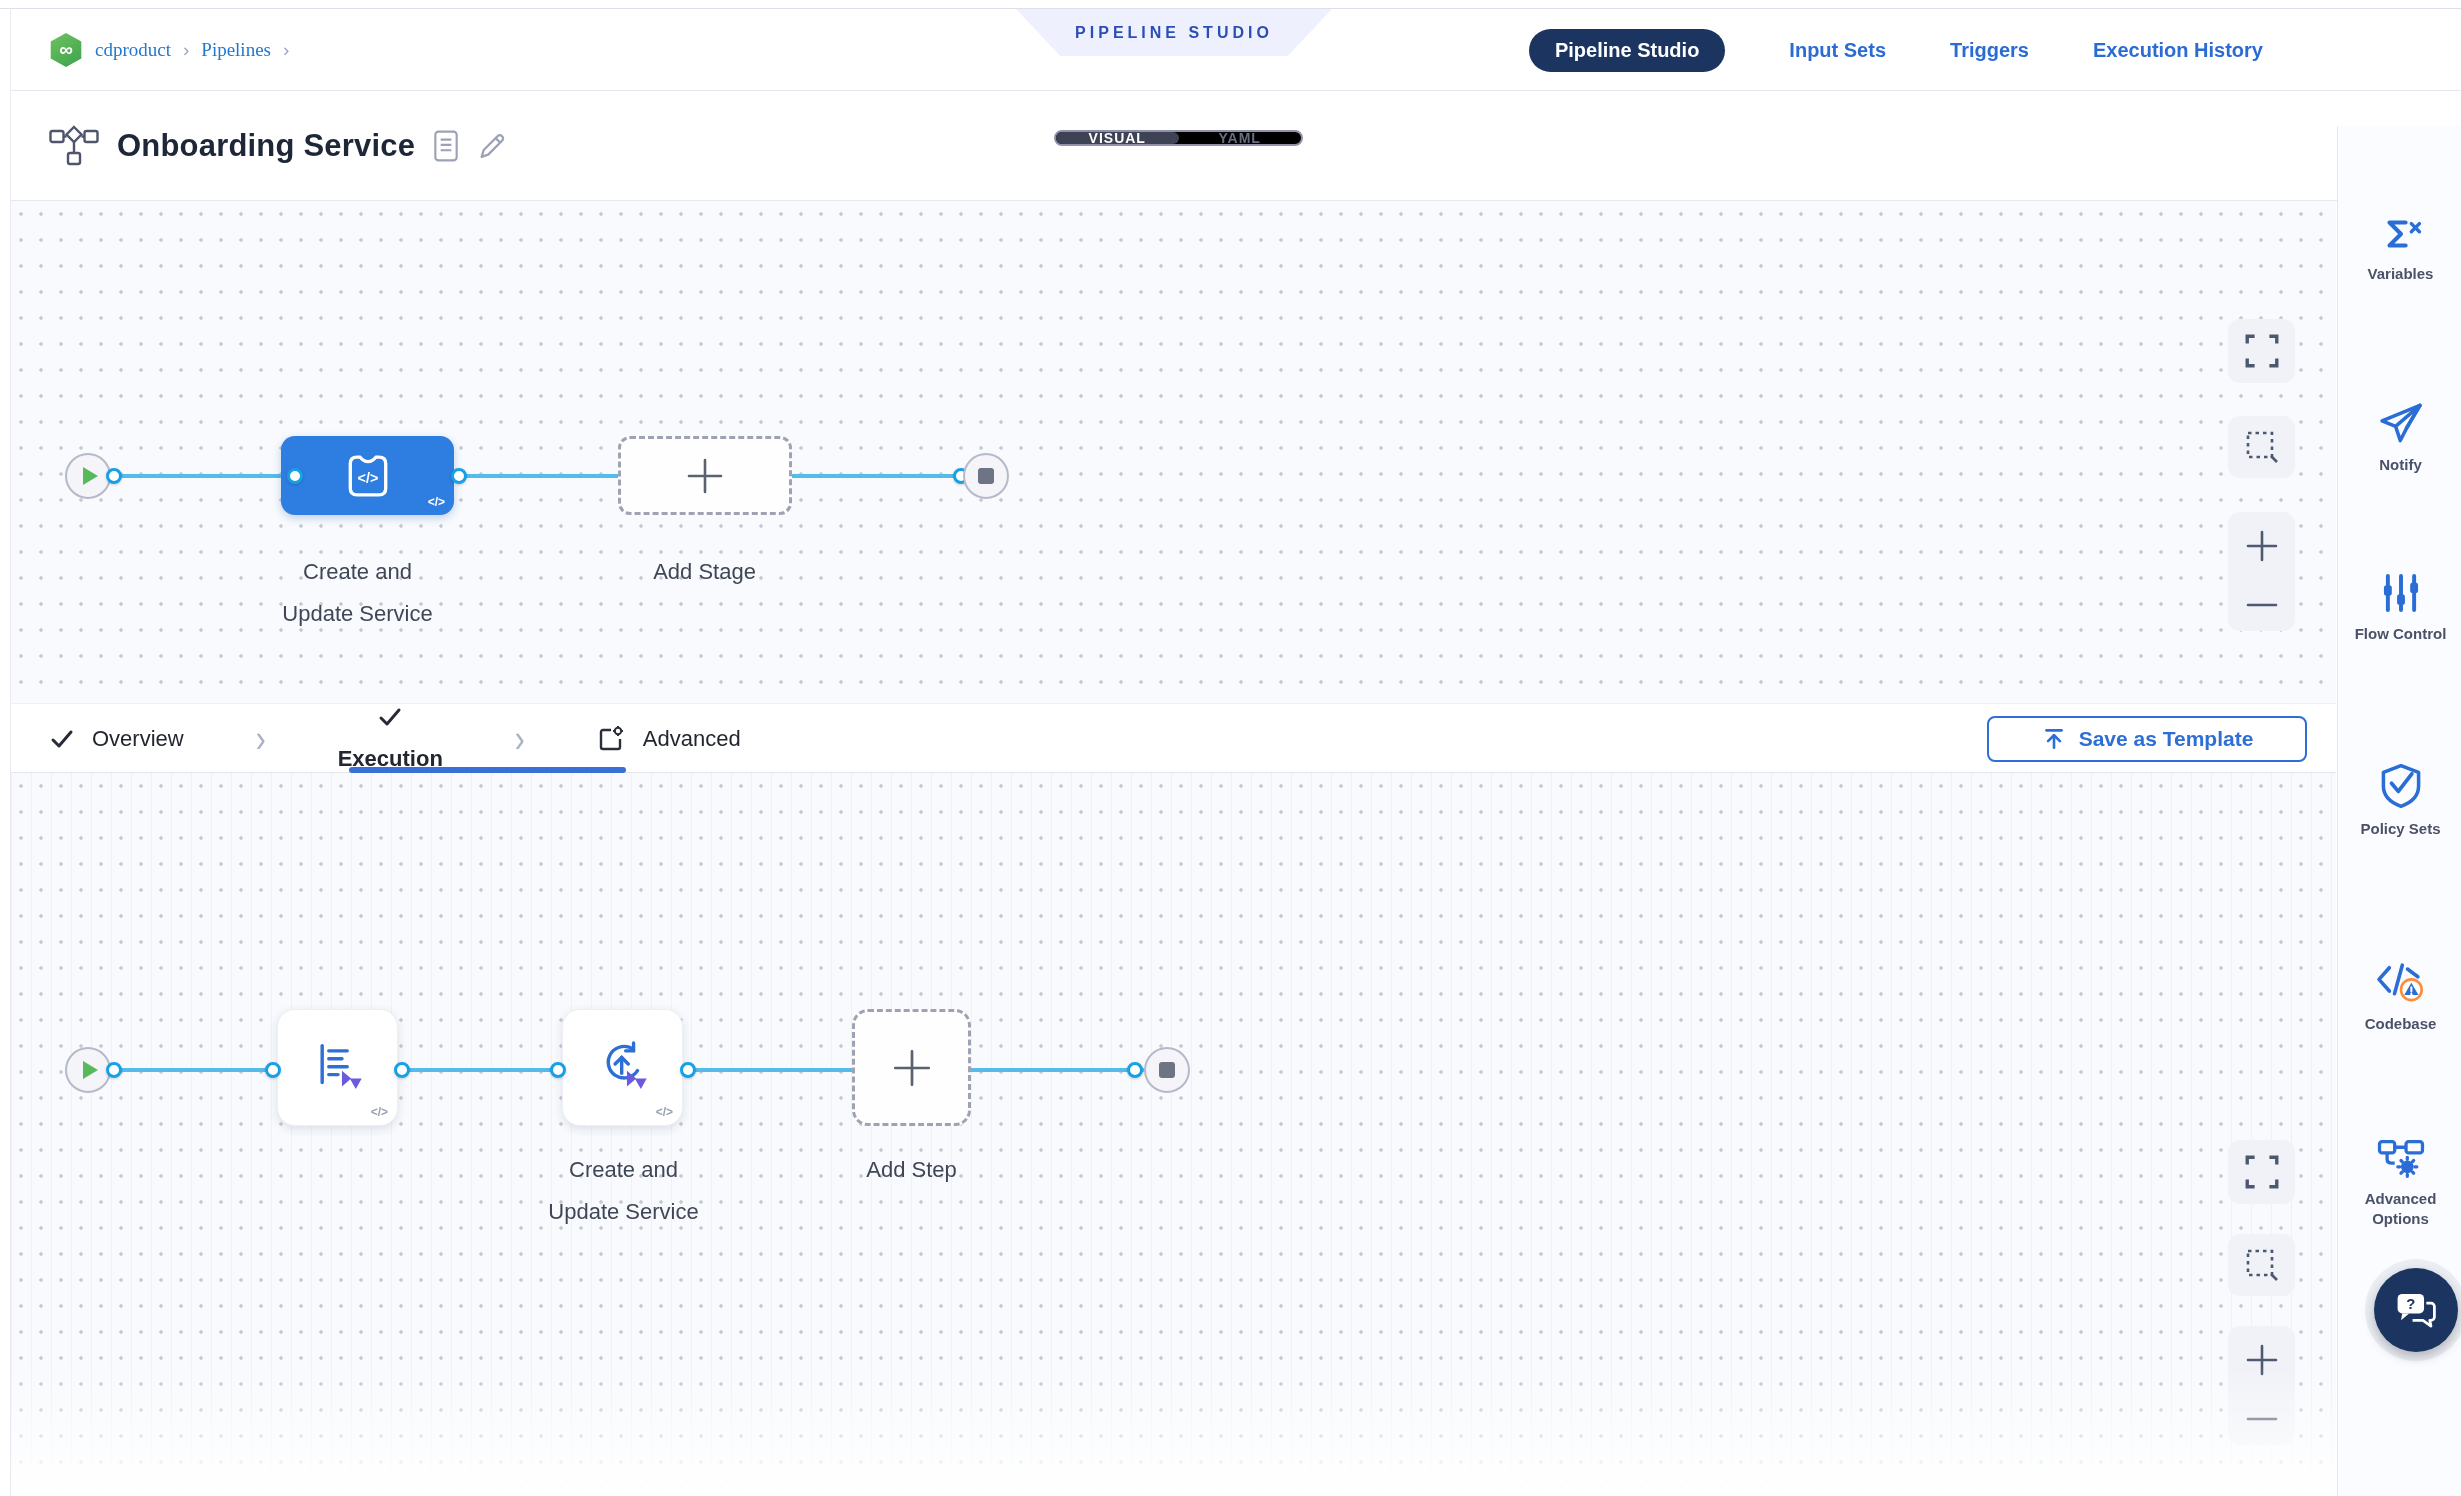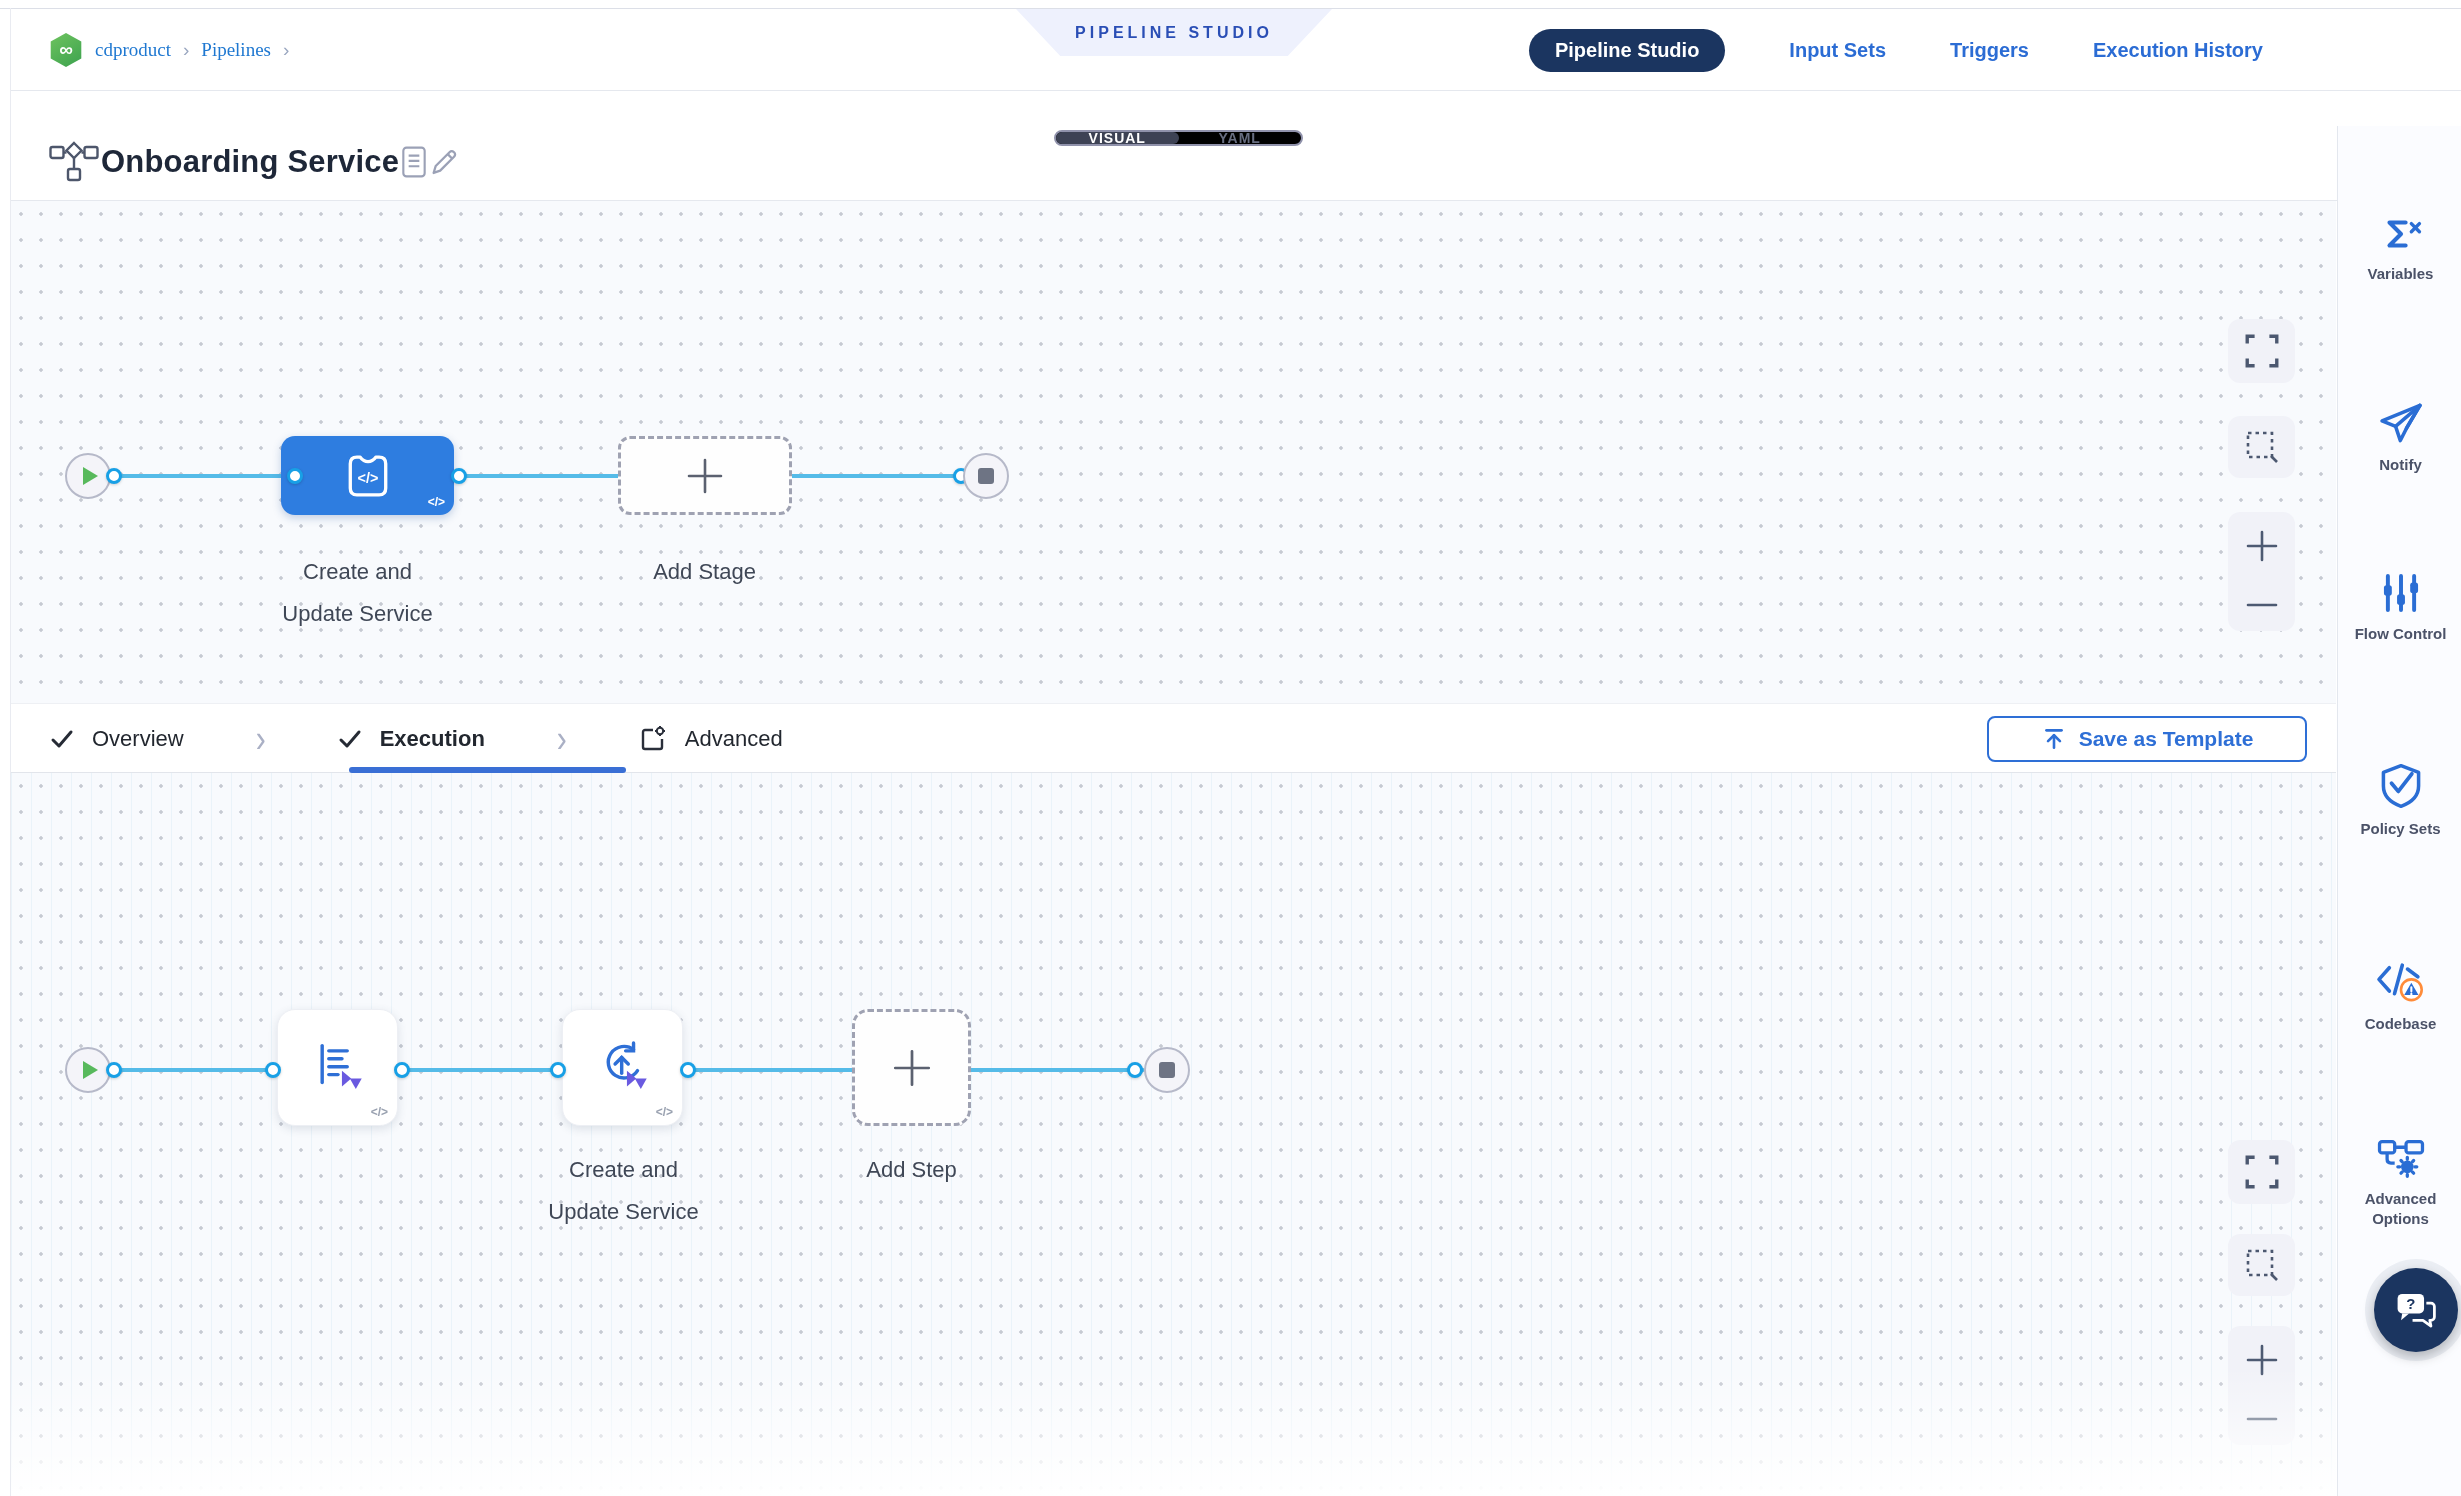--- a/index.html
+++ b/index.html
@@ -27,21 +27,21 @@
   .banner span { color:#2a4eb5; font-size:16px; font-weight:700; letter-spacing:4px; }
 
   
   .topnav { position:absolute; right:199px; top:0; height:82px; display:flex; align-items:center; gap:64px; }
   .nav-pill { background:#1b3560; color:#fff; font-size:20px; font-weight:700; padding:10px 26px; border-radius:24px; }
   .nav-link { color:#2b6cd4; font-size:20px; font-weight:600; }
 
   
   .toolbar { position:absolute; left:11px; top:91px; width:2451px; height:110px; background:#fff;
     border-bottom:1px solid #e5e8ee; }
-  .title-group { position:absolute; left:38px; top:16px; height:110px; display:flex; align-items:center; gap:2px; }
+  .title-group { position:absolute; left:38px; top:0; height:110px; display:flex; align-items:center; gap:18px; }
   .page-title { color:#1e2738; font-size:31px; font-weight:700; letter-spacing:0.2px; }
   .mode-toggle { position:absolute; left:1043px; top:39px; width:249px; height:16px; border:2px solid #9092ab;
     border-radius:18px; display:flex; background:#000000; }
   .mode-visual { flex:1; background:#3d4254; border-radius:16px; color:#fff; font-size:14px; font-weight:700;
     letter-spacing:1px; display:flex; align-items:center; justify-content:center; }
   .mode-yaml { flex:1; color:#676d80; font-size:14px; font-weight:700; letter-spacing:1px; display:flex;
     align-items:center; justify-content:center; }
   .toolbar-actions { position:absolute; right:177px; top:25px; height:54px; display:flex; align-items:center; gap:17px; }
   .btn { height:54px; border-radius:8px; display:flex; align-items:center; justify-content:center;
     font-size:19px; font-weight:700; }
@@ -90,21 +90,21 @@
   
   .ctl { position:absolute; left:2217px; width:67px; background:#f1f2f8; border-radius:12px;
     display:flex; align-items:center; justify-content:center; }
   .ctl-zoom { flex-direction:column; justify-content:space-around; }
 
   
   .tabbar { position:absolute; left:11px; top:703px; width:2325px; height:70px; background:#fff;
     border-top:1px solid #eef0f4; border-bottom:1px solid #e2e5eb; }
   .tabs { position:absolute; left:39px; top:0; height:70px; display:flex; align-items:center; gap:72px; }
   .tab { display:flex; align-items:center; gap:18px; color:#22272f; font-size:22px; }
-  .tab.active { font-weight:700; }
+  .tab.active { font-weight:700;flex-direction:column; }
   .tab-sep { color:#aab0c5; font-size:30px; font-weight:400; transform:scaleY(1.3); }
   .tab-underline { position:absolute; left:338px; top:63px; width:277px; height:6px; background:#3a6fd5; border-radius:3px; }
   .btn-template { position:absolute; right:29px; top:12px; width:320px; height:46px; border:2px solid #2e6fd6;
     border-radius:8px; background:#fff; color:#2e6fd6; font-size:21px; font-weight:600;
     display:flex; align-items:center; justify-content:center; gap:12px; }
 
   
   .sidebar { position:absolute; right:0; top:126px; width:125px; height:1370px; background:#fbfcff;
     border-left:1px solid #e3e7ee; }
   .side-item { position:absolute; left:0; width:125px; display:flex; flex-direction:column; align-items:center; gap:10px; }

